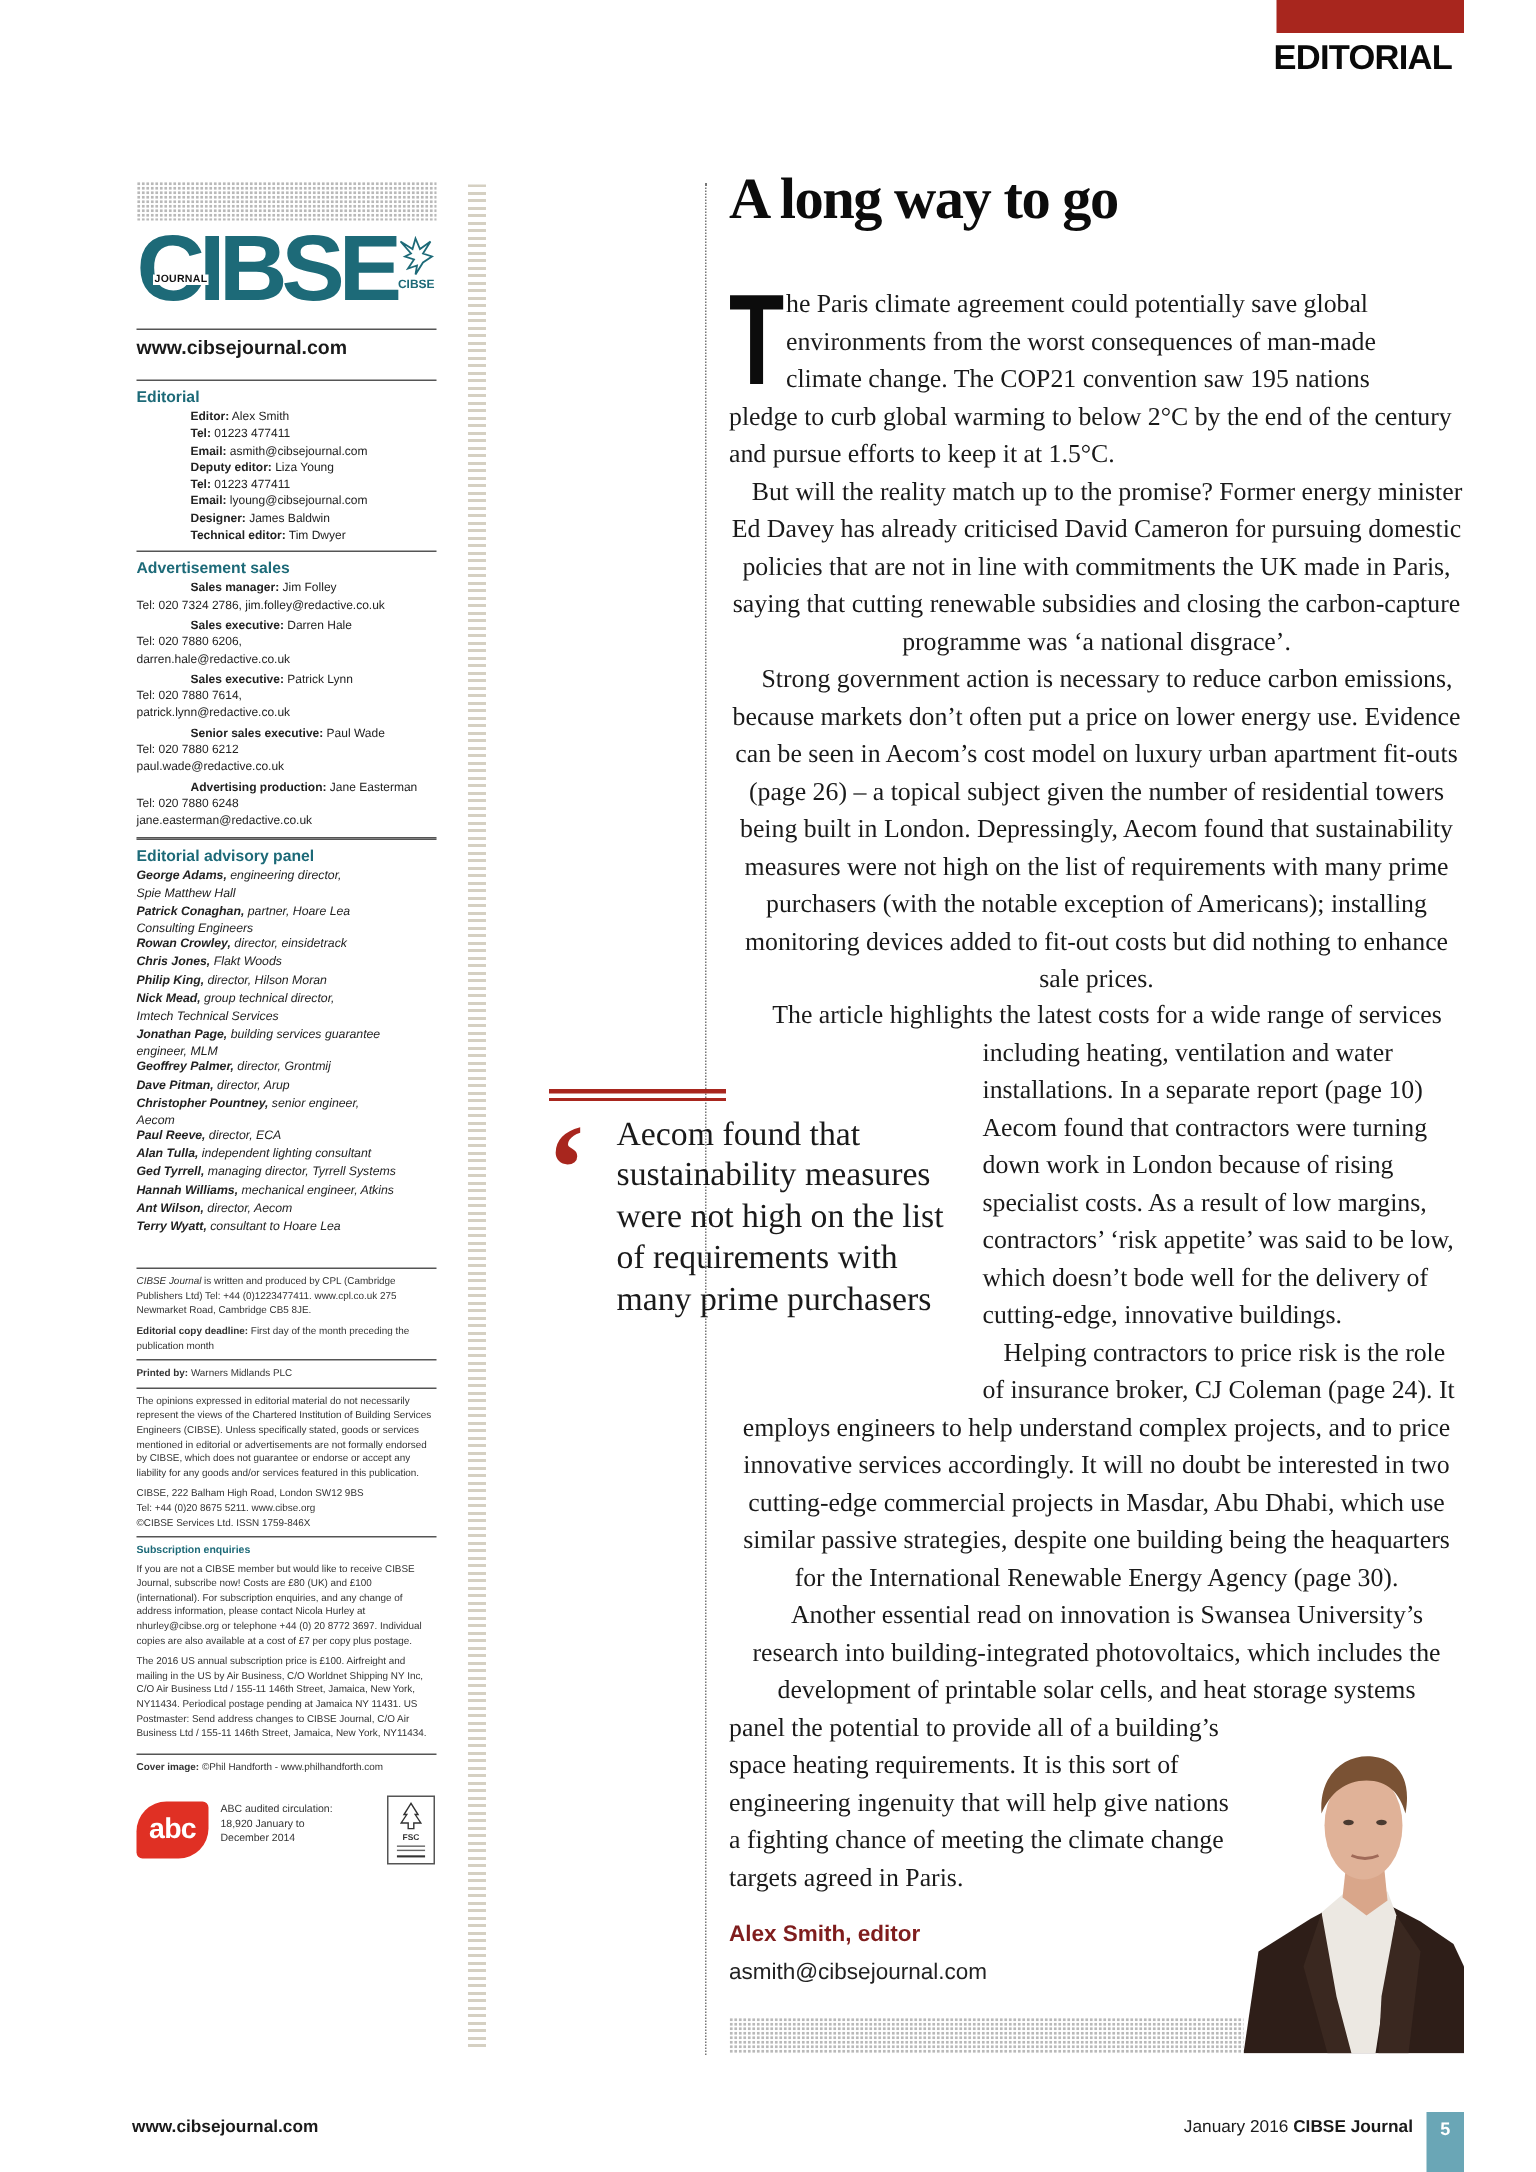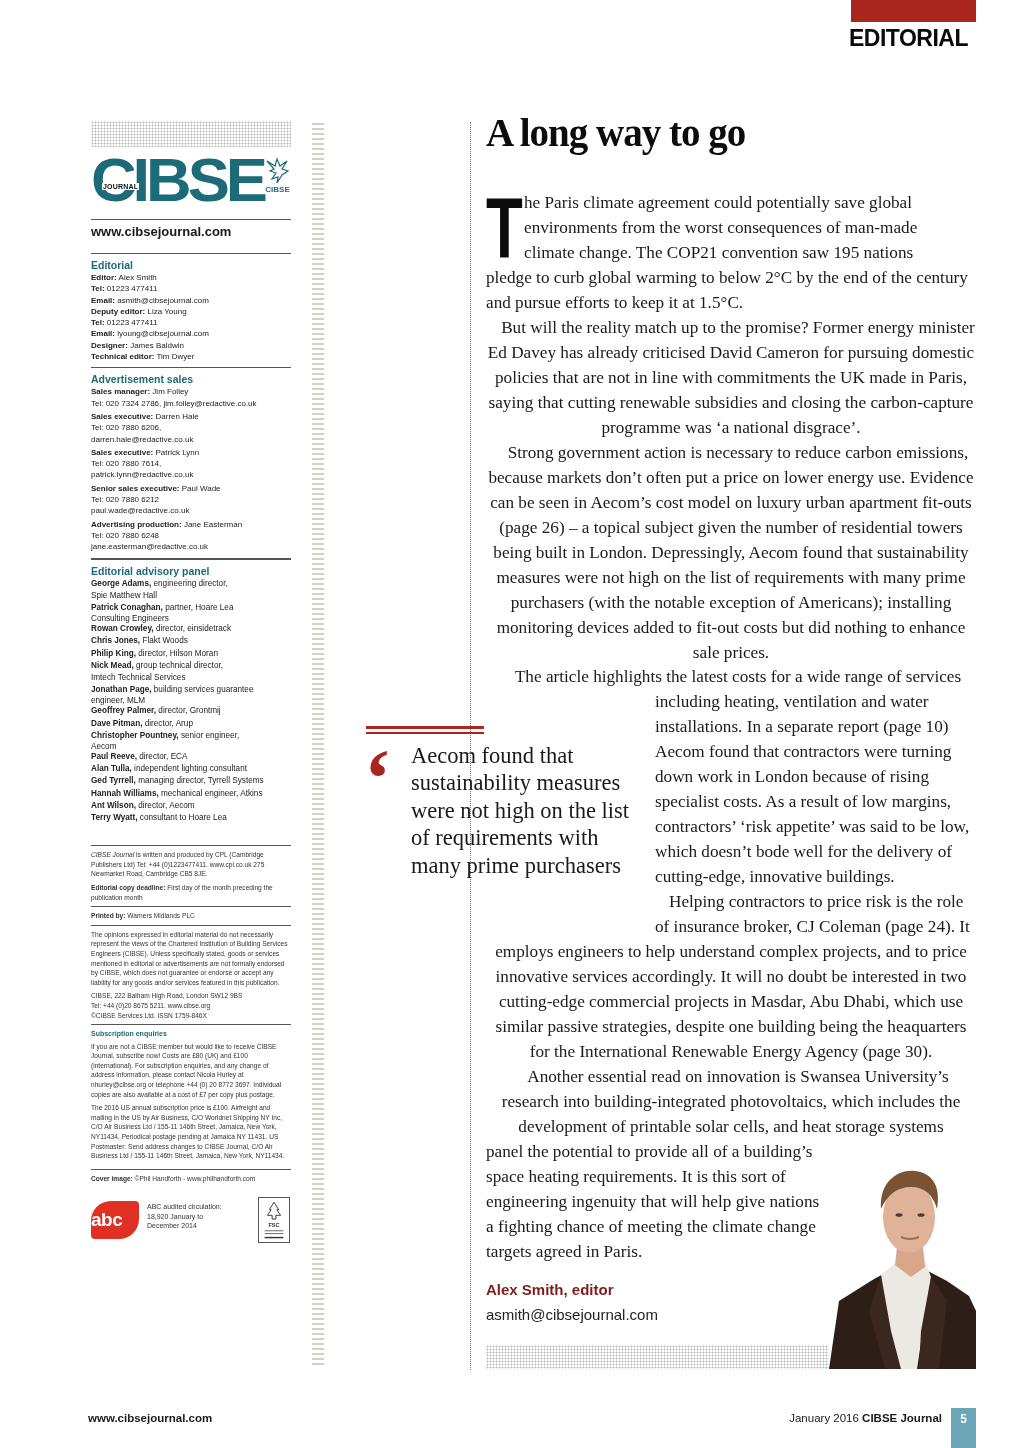--- a/index.html
+++ b/index.html
@@ -16,31 +16,31 @@
   .logo { position: relative; height: 62px; margin-top: 8px; }
   .logo-cibse { position: absolute; left: 0; top: -6px; font-family: "Liberation Sans", sans-serif; font-weight: 700; font-size: 62px; letter-spacing: -4px; color: #1d6a78; line-height: 1; transform: scaleX(1.02); transform-origin: left; }
   .logo-journal { position: absolute; left: 11px; top: 28px; font-size: 7px; font-weight: 700; color: #111; background: #fff; padding: 0 1px; letter-spacing: 0.2px; }
   .logo-emblem { position: absolute; left: 173px; top: 2px; width: 27px; height: 38px; }
   .logo-emblem svg { width: 100%; height: 100%; }
   .rule { border-top: 1px solid #555; }
   .site-url { font-weight: 700; font-size: 13px; color: #1a1a1a; padding: 4px 0 14px 0; }
   .sb-section { padding: 5px 0 5px 0; }
   .sb-head { font-weight: 700; font-size: 10.5px; color: #1d6a78; margin-bottom: 1px; }
   .sb-line { font-size: 8px; line-height: 11.3px; color: #222; }
-  .sb-line b { font-weight: 700; }
+  .sb-line b { font-weight: 700; margin-left: 36px; }
   .sb-gap { height: 2px; }
-  .panel-line { font-size: 8.2px; line-height: 12.2px; color: #222; }
+  .panel-line { font-size: 8.2px; line-height: 12.2px; color: #222; font-style: italic; }
   .fine { font-size: 6.6px; line-height: 9.6px; color: #333; }
   .fine b { font-weight: 700; }
   .fine-head { font-weight: 700; font-size: 7px; color: #1d6a78; margin-bottom: 3px; }
   .fine-block { padding: 4px 0 4px 0; }
   .fine-para { margin-bottom: 4px; }
 
   .badges { position: relative; height: 60px; margin-top: 10px; }
-  .abc { position: absolute; left: 0; top: 4px; width: 48px; height: 38px; background: #e03024; border-radius: 20px 4px 20px 4px; color: #fff; font-weight: 700; font-size: 19px; line-height: 38px; letter-spacing: -0.5px; }
+  .abc { position: absolute; left: 0; top: 4px; width: 48px; height: 38px; background: #e03024; border-radius: 20px 4px 20px 4px; color: #fff; font-weight: 700; font-size: 19px; line-height: 38px; text-align: center; letter-spacing: -0.5px; }
   .abc-text { position: absolute; left: 56px; top: 5px; font-size: 7px; line-height: 9.5px; color: #333; width: 90px; }
   .fsc { position: absolute; left: 167px; top: 0; width: 32px; height: 46px; border: 1px solid #555; }
   .fsc svg { width: 100%; height: 100%; }
 
   
   .vstripe { position: absolute; left: 312px; top: 123px; width: 12px; height: 1245px; background-image: repeating-linear-gradient(to bottom, #d5d0c2 0 2px, transparent 2px 5px); }
   .vdotted { position: absolute; left: 470px; top: 122px; height: 1248px; border-left: 1px dotted #777; }
 
   
   .headline { position: absolute; left: 486px; top: 113px; font-family: "Liberation Serif", serif; font-size: 39px; letter-spacing: -1px; color: #0c0c0c; line-height: 1; }

